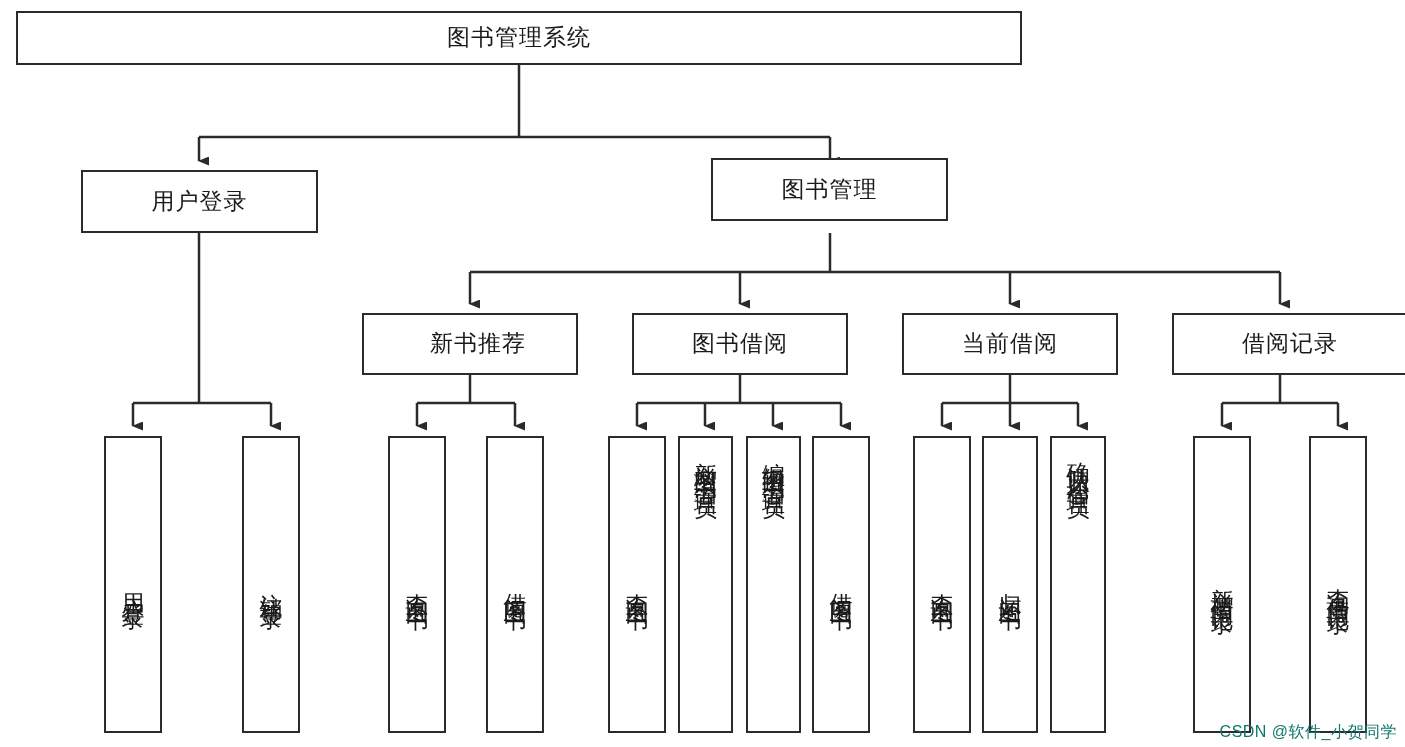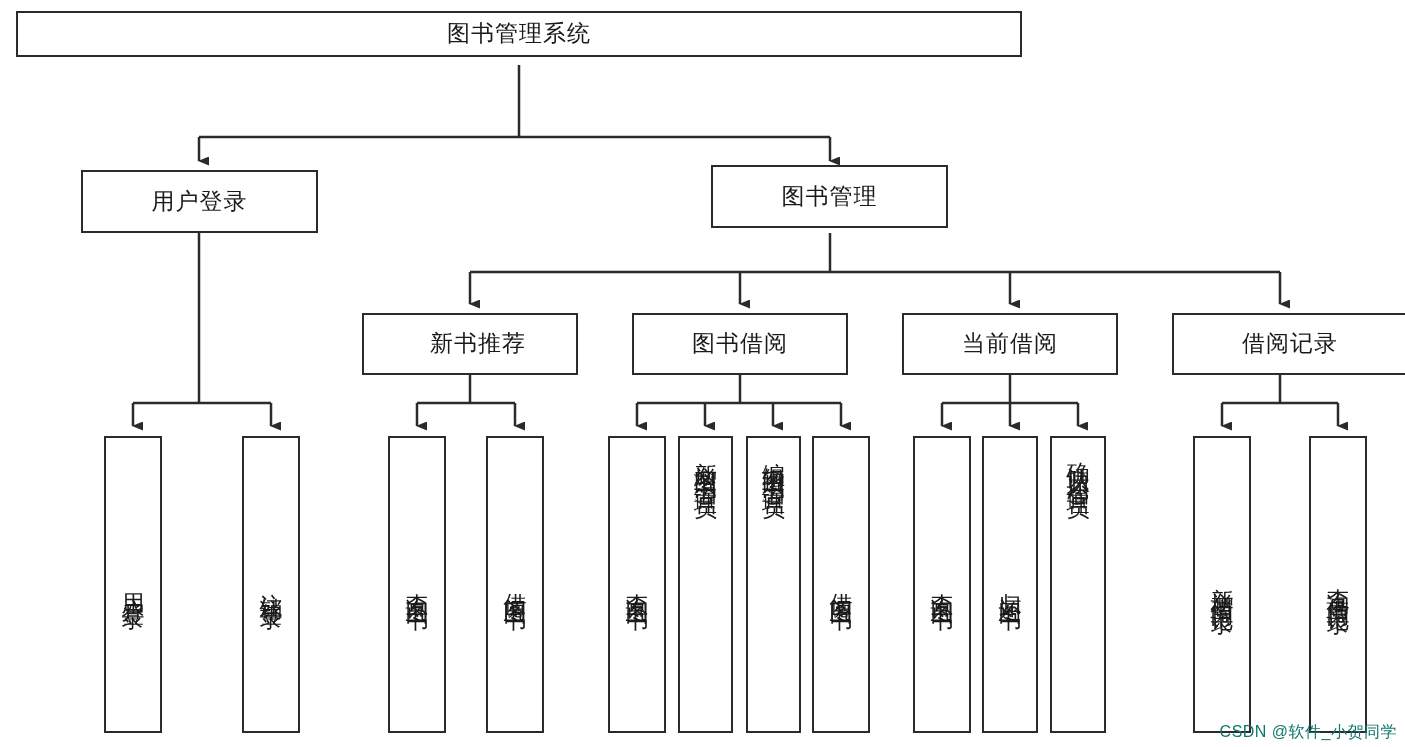--- a/index.html
+++ b/index.html
@@ -123,28 +123,28 @@
       <path d="M1010,403 L1010,426" marker-end="url(#arrow)"></path>
       <path d="M1078,403 L1078,426" marker-end="url(#arrow)"></path>
 
       <path d="M1280,375 L1280,403"></path>
       <path d="M1222,403 L1338,403"></path>
       <path d="M1222,403 L1222,426" marker-end="url(#arrow)"></path>
       <path d="M1338,403 L1338,426" marker-end="url(#arrow)"></path>
     </g>
   </svg>
 
-  <div class="node node-h node-root" style="left:16px; top:11px; width:1006px; height:46px;">
+  <div class="node node-h node-root" style="left:16px; top:11px; width:1006px; height:54px;">
     <span>图书管理系统</span>
   </div>
 
   <div class="node node-h" style="left:81px; top:170px; width:237px; height:63px;">
     <span>用户登录</span>
   </div>
-  <div class="node node-h" style="left:711px; top:165px; width:237px; height:63px;">
+  <div class="node node-h" style="left:711px; top:158px; width:237px; height:63px;">
     <span>图书管理</span>
   </div>
 
   <div class="node node-h" style="left:362px; top:313px; width:216px; height:62px;padding-left:16px;">
     <span>新书推荐</span>
   </div>
   <div class="node node-h" style="left:902px; top:313px; width:216px; height:62px;">
     <span>当前借阅</span>
   </div>
   <div class="node node-h" style="left:632px; top:313px; width:216px; height:62px;">

